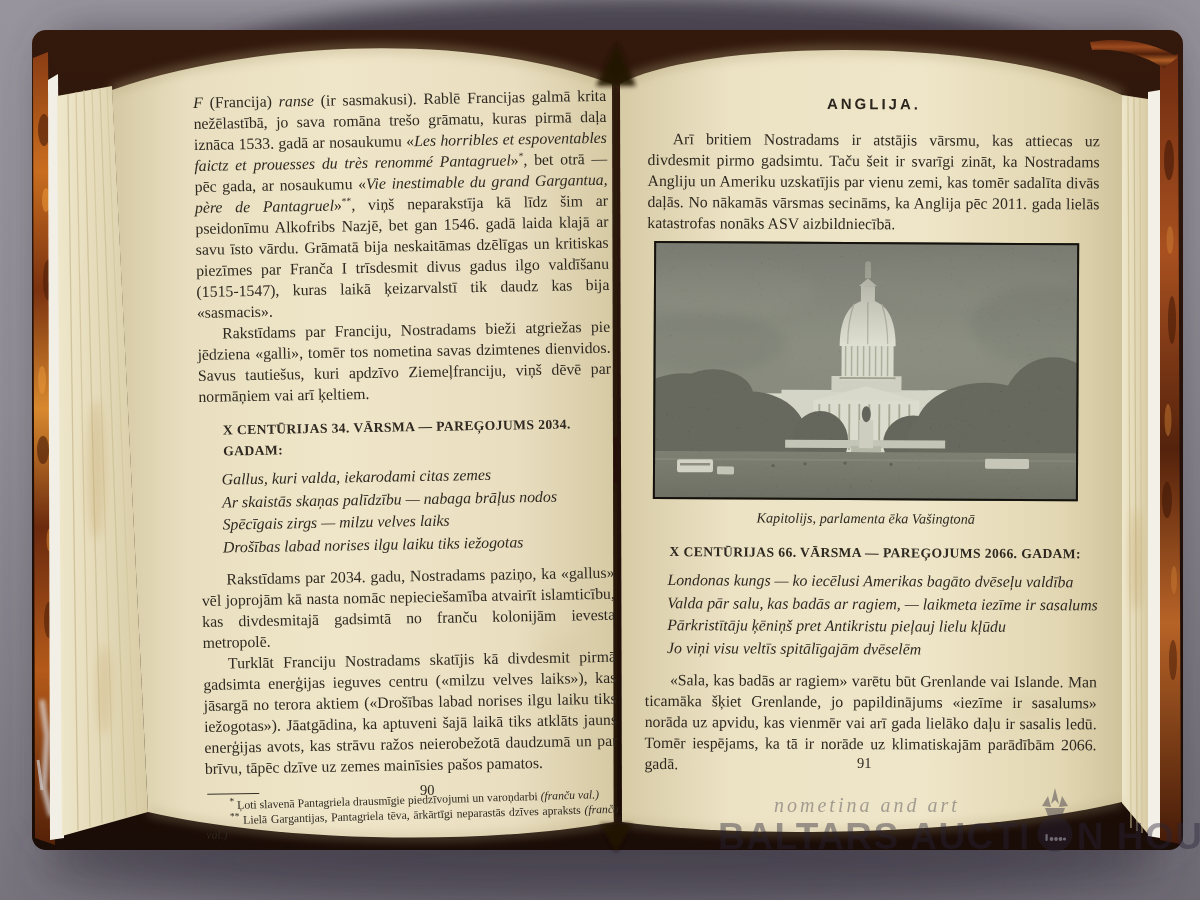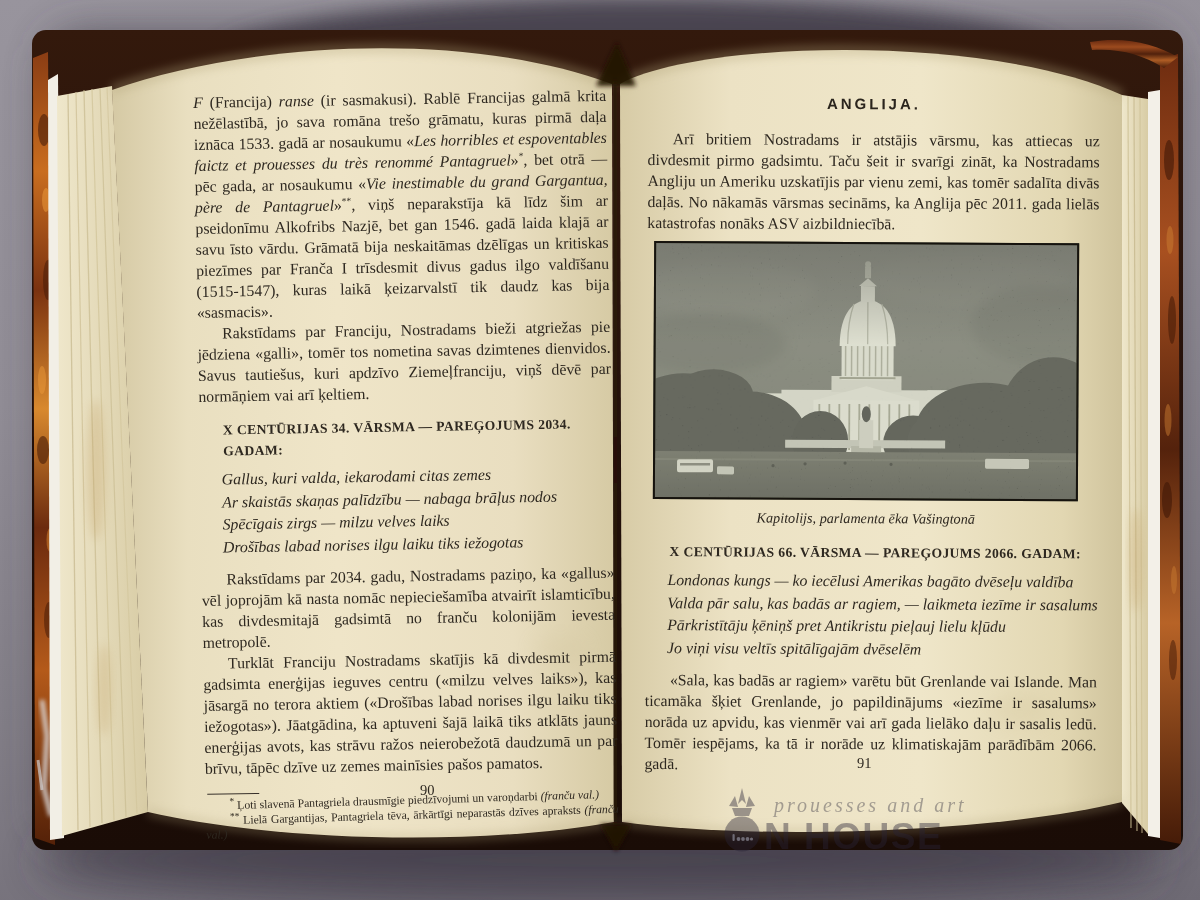--- a/index.html
+++ b/index.html
@@ -306,22 +306,23 @@
         <div class="vline">Londonas kungs — ko iecēlusi Amerikas bagāto dvēseļu valdība</div>
         <div class="vline">Valda pār salu, kas badās ar ragiem, — laikmeta iezīme ir sasalums</div>
         <div class="vline">Pārkristītāju ķēniņš pret Antikristu pieļauj lielu kļūdu</div>
         <div class="vline">Jo viņi visu veltīs spitālīgajām dvēselēm</div>
       </div>
     <p class="indent">«Sala, kas badās ar ragiem» varētu būt Grenlande vai Islande. Man ticamāka šķiet Grenlande, jo papildinājums «iezīme ir sasalums» norāda uz apvidu, kas vienmēr vai arī gada lielāko daļu ir sasalis ledū. Tomēr iespējams, ka tā ir norāde uz klimatiskajām parādībām 2066. gadā.</p>
   </div>
   <div class="pagenum pagenum-right">91</div>
 
   <div class="wm">
-    <div class="wm-tag">prouesses and art</div>
+    <div class="wm-tag">nometina and art</div>
     <div class="wm-brand">
+      <span>BALTARS AUCTI</span>
       <svg class="wm-icon" viewBox="0 0 42 68">
         <g fill="rgba(40,36,56,0.42)">
           <polygon points="21,0 25,16 21,12 17,16"></polygon>
           <polygon points="8,18 14,8 17,19"></polygon>
           <polygon points="34,18 28,8 25,19"></polygon>
           <polygon points="11,20 31,20 28,28 14,28"></polygon>
           <circle cx="21" cy="46" r="17.5"></circle>
         </g>
         <g fill="#6e6a74">
           <rect x="11.5" y="46" width="2.2" height="7" rx="1"></rect>

